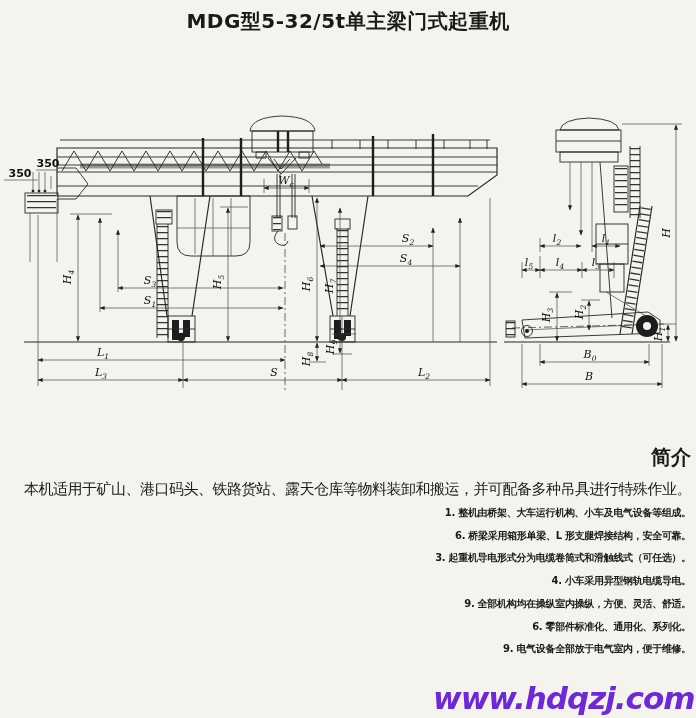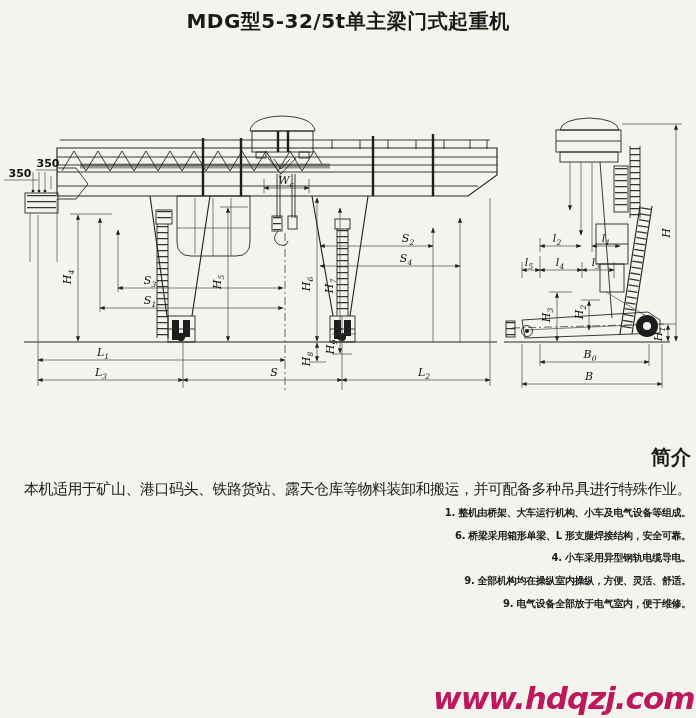--- a/index.html
+++ b/index.html
@@ -266,18 +266,20 @@
       <text class="dim" x="589" y="380" text-anchor="middle"><tspan>B</tspan><tspan class="sb" dy="2.5"></tspan></text>
     </g>
   </g>
 </svg>
 
 <div class="intro">
   <h2>简介</h2>
   <p class="lead">本机适用于矿山、港口码头、铁路货站、露天仓库等物料装卸和搬运，并可配备多种吊具进行特殊作业。</p>
   <div class="li">1. 整机由桥架、大车运行机构、小车及电气设备等组成。</div>
   <div class="li">6. 桥梁采用箱形单梁、L 形支腿焊接结构，安全可靠。</div>
+  <div class="li">3. 起重机导电形式分为电缆卷筒式和滑触线式（可任选）。</div>
   <div class="li">4. 小车采用异型钢轨电缆导电。</div>
   <div class="li">9. 全部机构均在操纵室内操纵，方便、灵活、舒适。</div>
+  <div class="li">6. 零部件标准化、通用化、系列化。</div>
   <div class="li">9. 电气设备全部放于电气室内，便于维修。</div>
 </div>
 
-<div class="watermark" style="color: #be185d;">www.hdqzj.com</div>
+<div class="watermark" style="color: #6d28d9;">www.hdqzj.com</div>
 
 </body></html>

